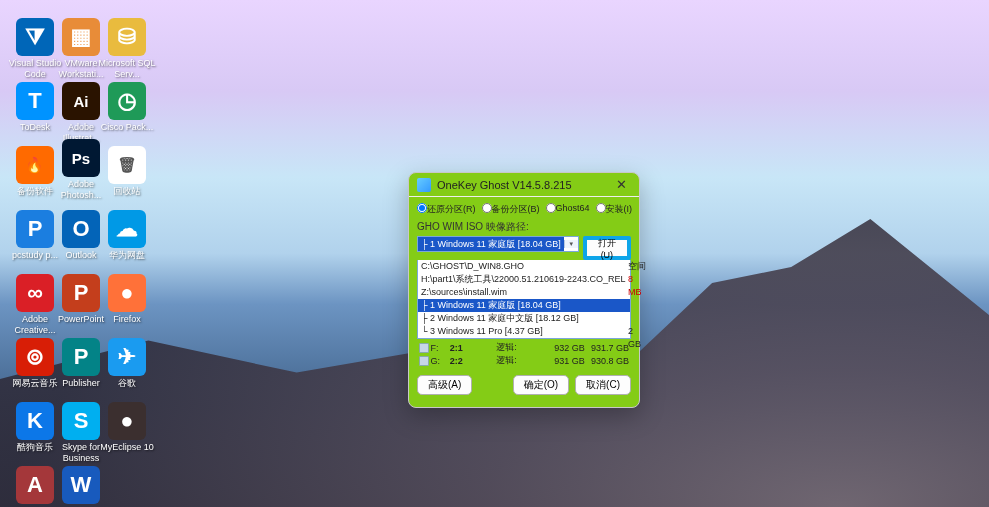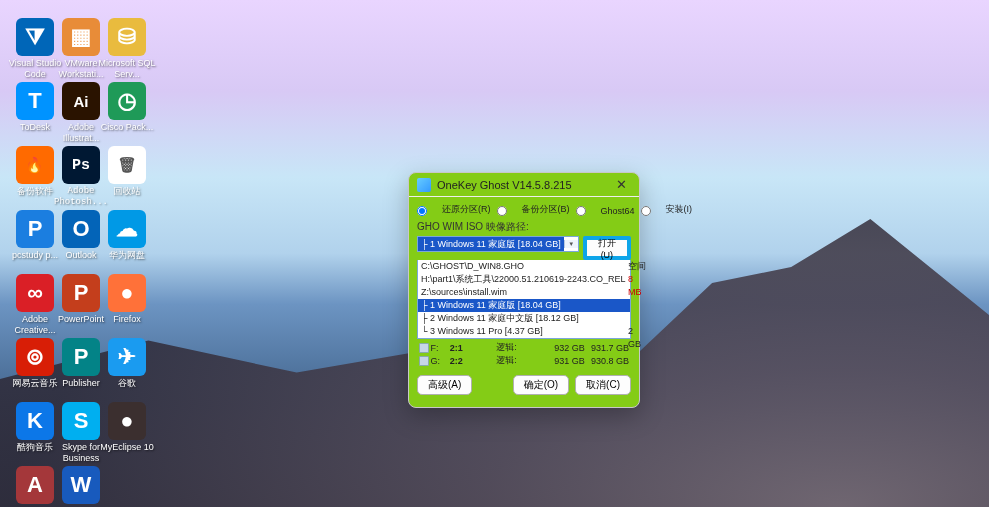--- a/index.html
+++ b/index.html
@@ -68,21 +68,21 @@
   .dlg-titlebar .title-ico {
     width: 14px; height: 14px; margin-right: 6px;
     background: linear-gradient(135deg,#6cf,#39f); border-radius: 2px;
   }
   .dlg-titlebar .title { flex: 1; font-size: 11px; color: #222; }
   .dlg-titlebar .close { font-size: 13px; color: #333; cursor: pointer; padding: 0 4px; }
 
   .dlg-body { padding: 6px 8px 8px; }
 
   .radio-row { display: flex; gap: 6px; margin-bottom: 4px; flex-wrap: nowrap; }
-  .rb { display: flex; align-items: flex-end; gap: 15px; font-size: 9px; color: #222; cursor: pointer; white-space: nowrap; }
+  .rb { display: flex; align-items: flex-start; gap: 0; font-size: 9px; color: #222; cursor: pointer; white-space: nowrap; }
   .rb input { width: 10px; height: 10px; }
 
   .path-label { font-size: 10px; color: #333; margin: 2px 0; }
 
   .combo-row { display: flex; gap: 4px; align-items: stretch; }
   .combo {
     flex: 1; border: 1px solid #7aa7d9;
     display: flex; align-items: center;
     height: 16px; font-size: 9px;
     position: relative;
@@ -170,21 +170,21 @@
     </div>
     <div class="di" style="left: 96px; top: 82px;">
       <div class="ico" style="background: rgb(31, 154, 88); color: rgb(255, 255, 255); font-size: 22px;">◷</div>
       <div class="lbl">Cisco
 Pack...</div>
     </div>
     <div class="di" style="left: 4px; top: 146px;">
       <div class="ico" style="background: rgb(255, 106, 0); color: rgb(255, 255, 255); font-size: 15px;">🔥</div>
       <div class="lbl">备份软件</div>
     </div>
-    <div class="di" style="left: 50px; top: 146px; font-family: Liberation Mono, monospace;">
+    <div class="di" style="left: 50px; top: 139px;">
       <div class="ico" style="background: rgb(0, 24, 51); color: rgb(255, 255, 255); font-size: 15px;">Ps</div>
       <div class="lbl">Adobe
 Photosh...</div>
     </div>
     <div class="di" style="left: 96px; top: 146px;">
       <div class="ico" style="background: rgb(255, 255, 255); color: rgb(85, 85, 85); font-size: 15px;">🗑</div>
       <div class="lbl">回收站</div>
     </div>
     <div class="di" style="left: 4px; top: 210px;">
       <div class="ico" style="background: rgb(27, 126, 224); color: rgb(255, 255, 255); font-size: 22px;">P</div>

